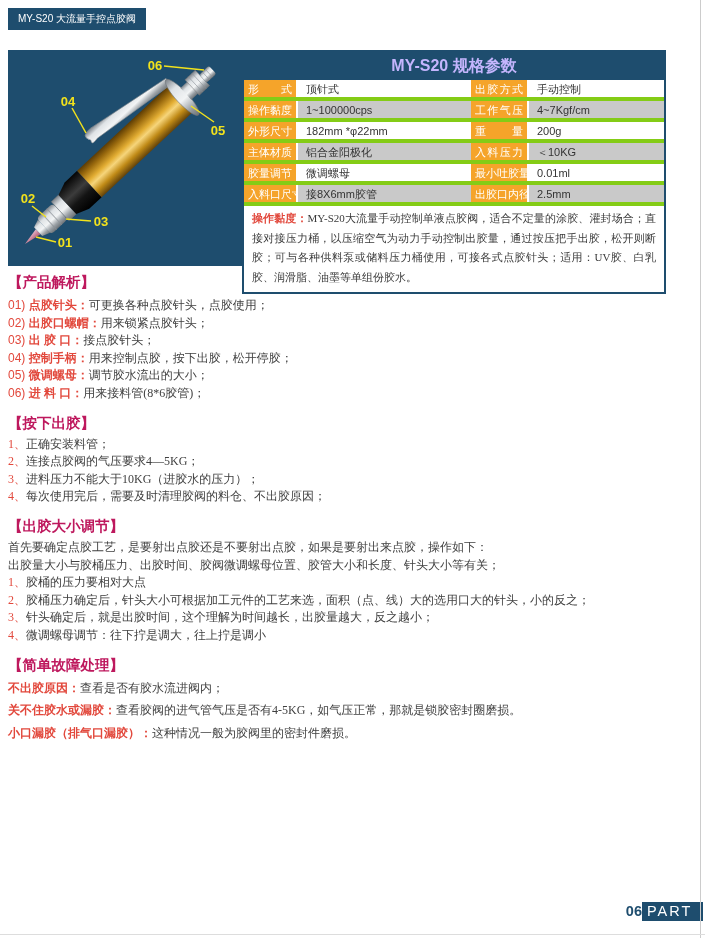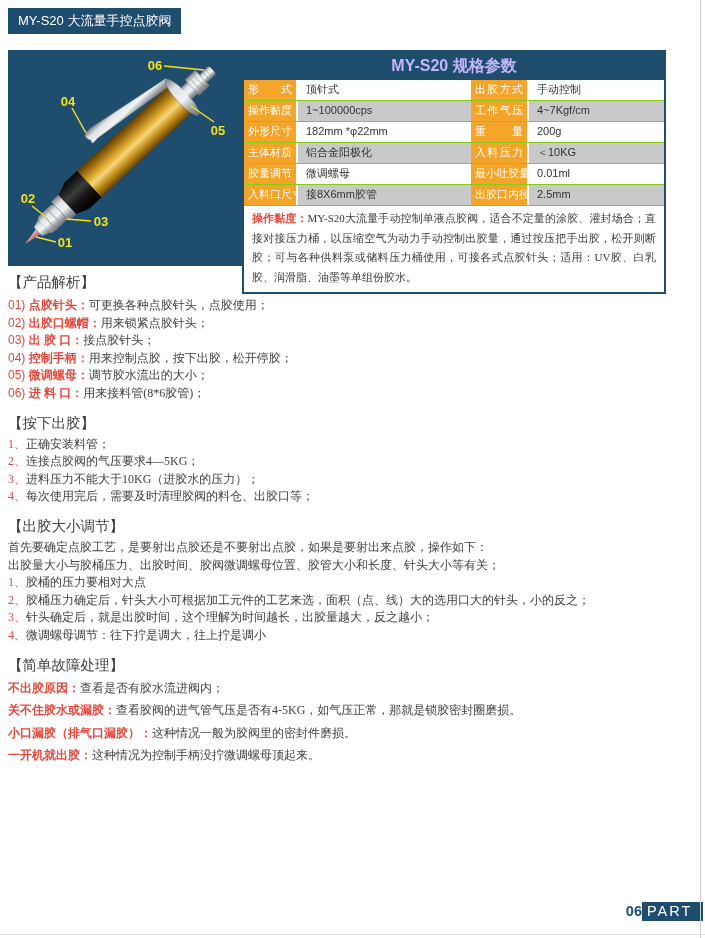--- a/index.html
+++ b/index.html
@@ -7,56 +7,56 @@
   body {
     width:705px; height:938px; position:relative; overflow:hidden;
     font-family:"Liberation Sans", sans-serif; color:#3f3f3f;
   }
   .serif { font-family:"Liberation Serif", serif; }
 
   
   .banner {
     position:absolute; left:8px; top:8px;
     background:var(--c-dark_blue,#1E4D6E); color:#fff;
-    font-size:13px; padding:4px 10px; white-space:nowrap;
+    font-size:10px; padding:4px 10px; white-space:nowrap;
   }
 
   
   .hero { position:absolute; left:8px; top:50px; display:flex; align-items:stretch; }
   .img-panel { width:234px; height:216px; background:var(--c-dark_blue,#1E4D6E); flex:none; }
 
   .spec-block {
     width:424px; flex:none; background:#fff;
     border:2px solid var(--c-dark_blue,#1E4D6E);
   }
   .spec-title {
     background:var(--c-dark_blue,#1E4D6E); color:#c4b5fd; text-align:center;
     font-size:16px; font-weight:bold; height:28px; line-height:28px;
   }
-  .spec-row { display:flex; height:21px; line-height:19px; border-bottom:1px solid #84cc16; font-size:11px; }
+  .spec-row { display:flex; height:21px; line-height:19px; border-bottom:4px solid #84cc16; font-size:11px; }
   .spec-row.alt { background:var(--c-row_gray,#C9C9C9); }
   .cell { overflow:hidden; white-space:nowrap; }
   .lbl {
     background:var(--c-orange,#F5A42A); color:#fff; padding:0 4px;
     text-align:justify; text-align-last:justify; border-right:2px solid #fff;
   }
   .lbl1 { width:54px; }
   .lbl2 { width:58px; }
   .val  { color:#333; padding-left:8px; }
   .val1 { width:173px; }
   .val2 { flex:1; }
   .features {
     padding:3px 8px 5px 8px; font-size:11px; line-height:19.5px;
     text-align:justify; color:#3a3a3a;
   }
   .feat-label { color:var(--c-red,#E8392B); font-weight:bold; }
 
   
   .content { position:absolute; left:8px; top:272px; width:688px; }
-  .sec-h { font-size:14.5px; font-weight:normal; color:#404040; line-height:20px; }
+  .sec-h { font-size:14.5px; font-weight:bold; color:#be185d; line-height:20px; }
   .item, .pline { font-size:12px; line-height:17.6px; color:#404040; }
   .red { color:var(--c-red,#E2483C); }
   .rlabel { color:var(--c-red,#E2483C); font-weight:bold; }
   .sec { margin-top:0; }
   .sec + .sec { margin-top:10px; }
   .sec-analysis .sec-h { margin-bottom:5px; }
   .sec-notes .sec-h, .sec-adjust .sec-h, .sec-faults .sec-h { margin-bottom:3px; }
   .sec-faults .item { margin-top:5px; }
 
   
@@ -204,39 +204,38 @@
     <div class="item"><span class="red">04)</span> <span class="rlabel">控制手柄：</span><span class="serif">用来控制点胶，按下出胶，松开停胶；</span></div>
     <div class="item"><span class="red">05)</span> <span class="rlabel">微调螺母：</span><span class="serif">调节胶水流出的大小；</span></div>
     <div class="item"><span class="red">06)</span> <span class="rlabel">进 料 口：</span><span class="serif">用来接料管(8*6胶管)；</span></div>
   </div>
 
   <div class="sec sec-notes">
     <div class="sec-h">【按下出胶】</div>
     <div class="item serif"><span class="red">1、</span><span>正确安装料管；</span></div>
     <div class="item serif"><span class="red">2、</span><span>连接点胶阀的气压要求4—5KG；</span></div>
     <div class="item serif"><span class="red">3、</span><span>进料压力不能大于10KG（进胶水的压力）；</span></div>
-    <div class="item serif"><span class="red">4、</span><span>每次使用完后，需要及时清理胶阀的料仓、出胶口等；</span></div>
+    <div class="item serif"><span class="red">4、</span><span>每次使用完后，需要及时清理胶阀的料仓、不出胶原因；</span></div>
   </div>
 
   <div class="sec sec-adjust">
     <div class="sec-h">【出胶大小调节】</div>
     <div class="pline serif">首先要确定点胶工艺，是要射出点胶还是不要射出点胶，如果是要射出来点胶，操作如下：</div>
     <div class="pline serif">出胶量大小与胶桶压力、出胶时间、胶阀微调螺母位置、胶管大小和长度、针头大小等有关；</div>
     <div class="item serif"><span class="red">1、</span><span>胶桶的压力要相对大点</span></div>
     <div class="item serif"><span class="red">2、</span><span>胶桶压力确定后，针头大小可根据加工元件的工艺来选，面积（点、线）大的选用口大的针头，小的反之；</span></div>
     <div class="item serif"><span class="red">3、</span><span>针头确定后，就是出胶时间，这个理解为时间越长，出胶量越大，反之越小；</span></div>
     <div class="item serif"><span class="red">4、</span><span>微调螺母调节：往下拧是调大，往上拧是调小</span></div>
   </div>
 
   <div class="sec sec-faults">
     <div class="sec-h">【简单故障处理】</div>
     <div class="item"><span class="rlabel">不出胶原因：</span><span class="serif">查看是否有胶水流进阀内；</span></div>
     <div class="item"><span class="rlabel">关不住胶水或漏胶：</span><span class="serif">查看胶阀的进气管气压是否有4-5KG，如气压正常，那就是锁胶密封圈磨损。</span></div>
     <div class="item"><span class="rlabel">小口漏胶（排气口漏胶）：</span><span class="serif">这种情况一般为胶阀里的密封件磨损。</span></div>
-    <div class="item"><span class="rlabel">一开机就出胶：</span><span class="serif">这种情况为控制手柄没拧微调螺母顶起来。</span></div>
   </div>
 
 </div>
 
 <div class="part-footer">
   <span class="part-num">06</span>
   <span class="part-badge">PART</span>
 </div>
 
 <div class="edge-right"></div>

